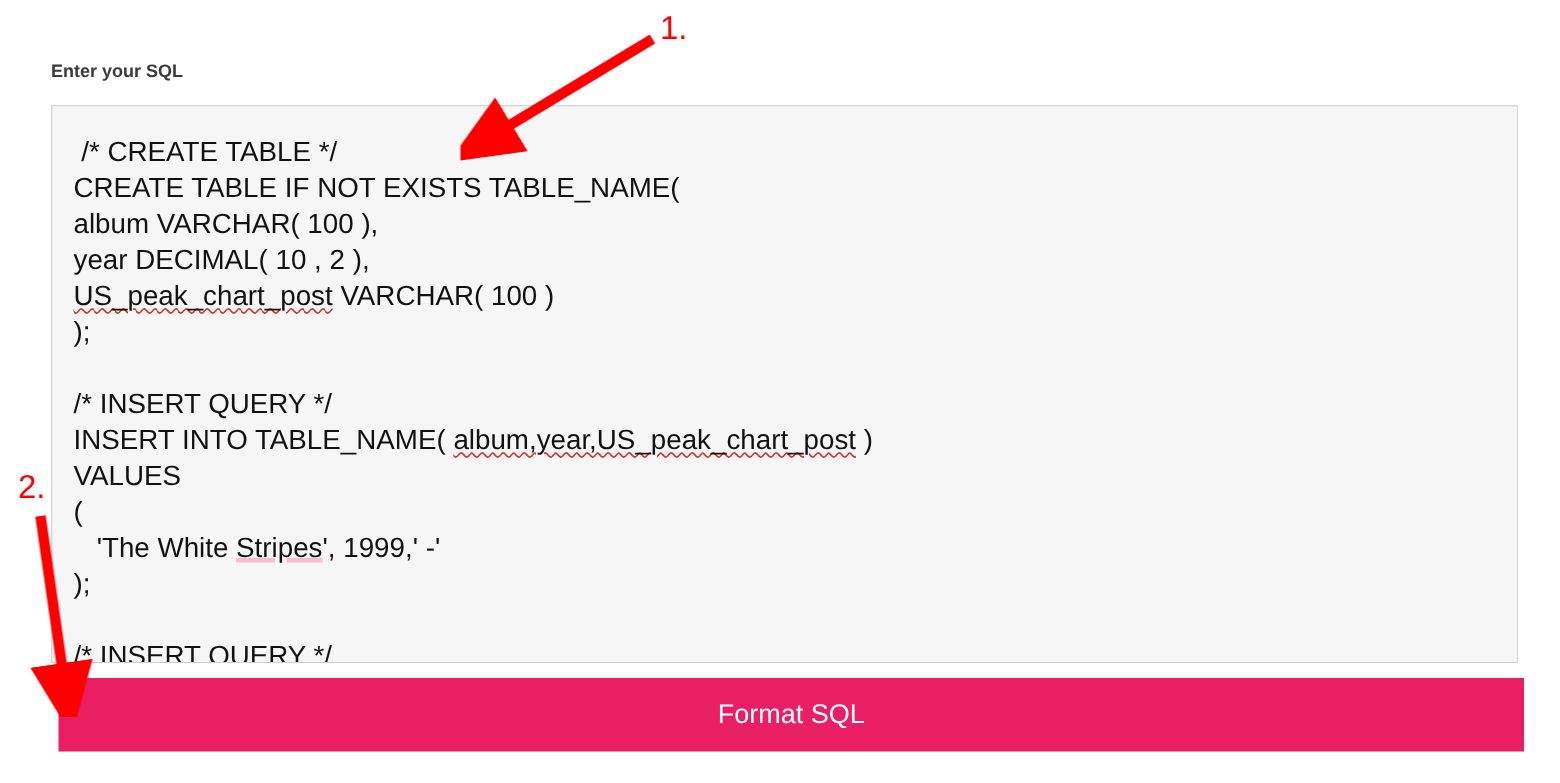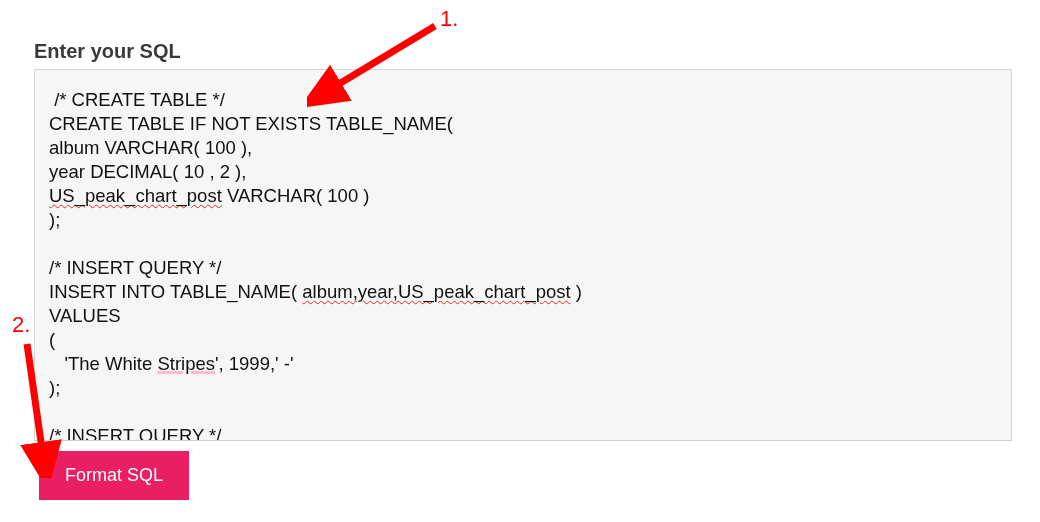--- a/index.html
+++ b/index.html
@@ -10,44 +10,44 @@
       height: 522px;
       position: relative;
     }
     .wrap {
       position: absolute;
       left: 34px;
       top: 40px;
       width: 982px;
     }
     .label {
-      font-size: 20px;
+      font-size: 12px;
       font-weight: bold;
       color: #3a3a3a;
-      margin-bottom: 6px;
+      margin-bottom: 16px;
     }
     .textarea-mock {
       width: 978px;
       height: 372px;
       background: #f6f6f6;
       border: 1px solid #d7d7d7;
       border-bottom: 1px solid #cfcfcf;
       padding: 18px 14px 10px 14px;
       font-family: Arial, Helvetica, sans-serif;
       font-size: 18.5px;
       color: #111;
       line-height: 24px;
       white-space: pre;
       overflow-y: scroll;
       position: relative;
     }
     .textarea-mock::-webkit-scrollbar { width: 16px; }
     .textarea-mock::-webkit-scrollbar-track { background: #f1f1f1; }
     .textarea-mock::-webkit-scrollbar-thumb { background: #c1c1c1; }
-    .actions { margin-top: 10px; display: flex; gap: 14px; padding-left: 5px; }
+    .actions { margin-top: 10px; display: flex; gap: 14px; padding-left: 5px; flex-direction: column; }
     .btn-primary {
       background: #e91e63;
       background: #ea1e63;
       color: #fff;
       border: none;
       padding: 14px 26px;
       font-size: 18px;
       cursor: pointer;
     }
     .btn-secondary {

